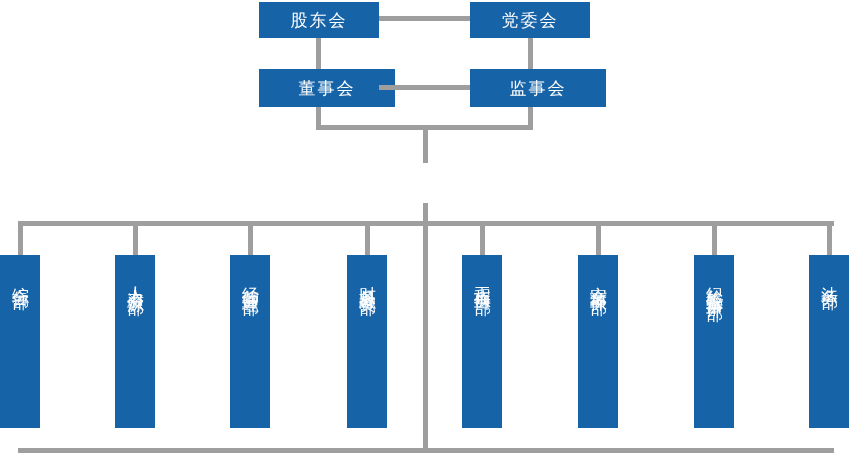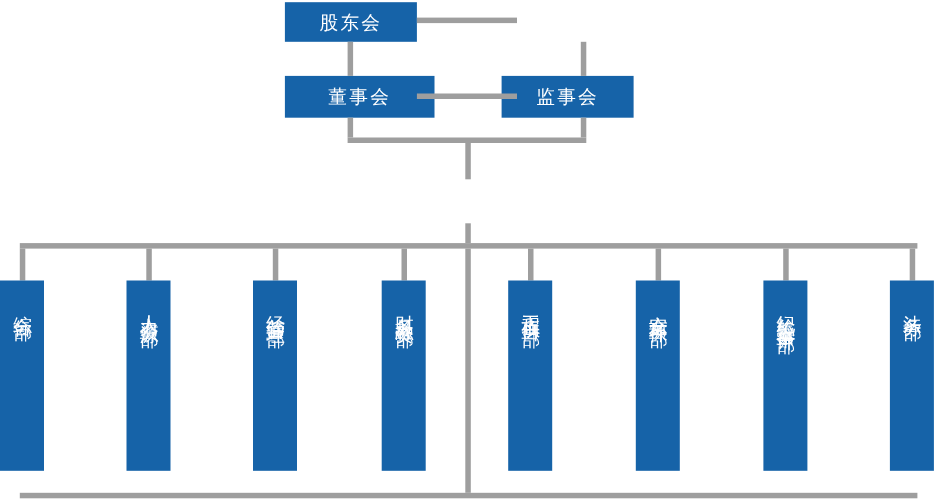--- a/index.html
+++ b/index.html
@@ -47,21 +47,21 @@
     overflow: hidden;
   }
   .line {
     position: absolute;
     background: var(--connector);
   }
   
   .n-shareholders { left: 259px; top: 2px;   width: 120px; height: 36px; }
   .n-party        { left: 470px; top: 2px;   width: 120px; height: 36px; }
   .n-board        { left: 259px; top: 69px;  width: 136px; height: 38px; }
-  .n-supervisory  { left: 456px; top: 69px;  width: 120px; height: 38px; }
+  .n-supervisory  { left: 470px; top: 69px;  width: 136px; height: 38px; }
   .n-management   { left: 365px; top: 163px; width: 120px; height: 40px; }
   
   .l-row1        { left: 379px; top: 16px;  width: 91px;  height: 5px; }
   .l-row2        { left: 379px; top: 85px;  width: 91px;  height: 5px; }
   .l-sh-board    { left: 316px; top: 38px;  width: 5px;   height: 31px; }
   .l-pc-sup      { left: 528px; top: 38px;  width: 5px;   height: 31px; }
   .l-board-dn    { left: 316px; top: 107px; width: 5px;   height: 18px; }
   .l-sup-dn      { left: 528px; top: 107px; width: 5px;   height: 18px; }
   .l-join        { left: 316px; top: 125px; width: 217px; height: 5px; }
   .l-join-mgmt   { left: 423px; top: 130px; width: 5px;   height: 33px; }
@@ -79,20 +79,21 @@
   .dept-2 { left: 230px; } .dept-3 { left: 347px; }
   .dept-4 { left: 462px; } .dept-5 { left: 578px; }
   .dept-6 { left: 694px; } .dept-7 { left: 809px; }
 </style>
 </head>
 <body>
 
 <div class="canvas">
 
   <div class="node n-shareholders">股东会</div>
+  <div class="node n-party">党委会</div>
   <div class="node n-board">董事会</div>
   <div class="node n-supervisory">监事会</div>
 
   <div class="line l-row1"></div>
   <div class="line l-row2"></div>
   <div class="line l-sh-board"></div>
   <div class="line l-pc-sup"></div>
   <div class="line l-board-dn"></div>
   <div class="line l-sup-dn"></div>
   <div class="line l-join"></div>

